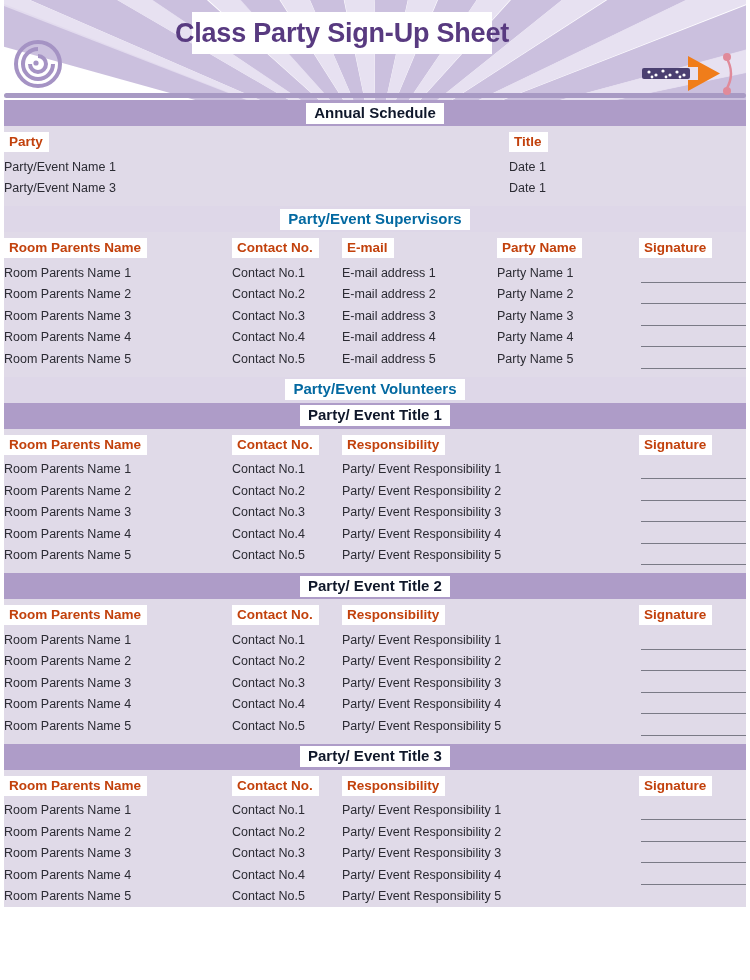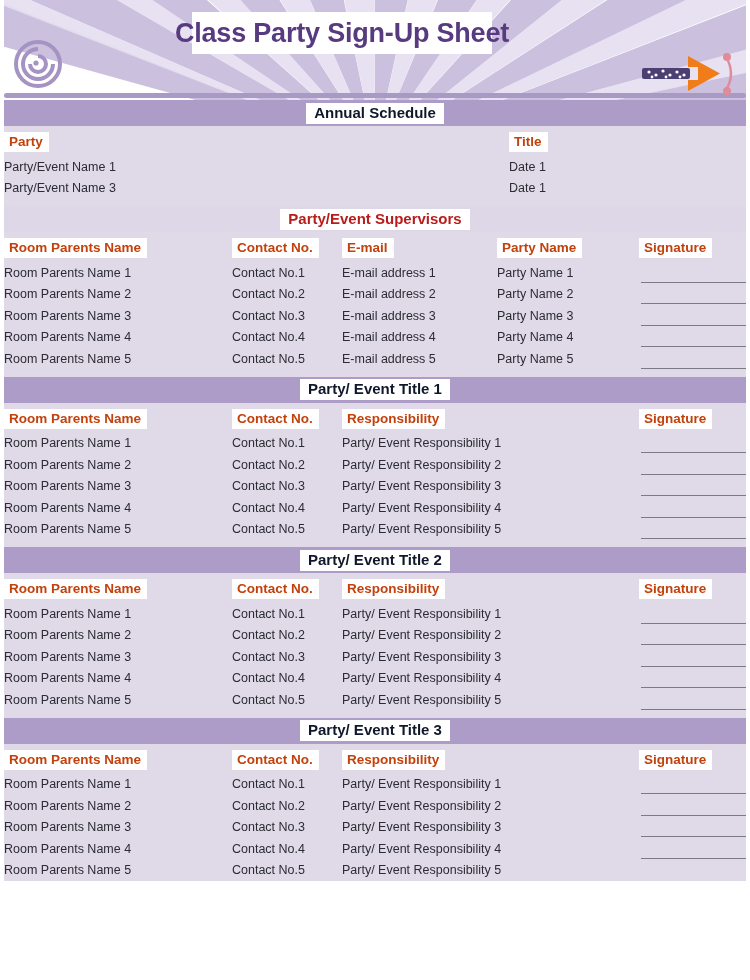--- a/index.html
+++ b/index.html
@@ -98,21 +98,21 @@
   }
   .band-label {
     background: #ffffff;
     padding: 1px 8px 2px 8px;
     font-size: 15px;
     font-weight: bold;
     line-height: 18px;
     white-space: nowrap;
   }
   .band-label.purple { color: #0f172a; }
-  .band-label.black  { color: #b91c1c; }
+  .band-label.black  { color: #0369a1; }
 
   
   .tbl {
     width: 742px;
     background: #e0dae8;
     border-collapse: collapse;
     table-layout: fixed;
   }
   .tbl td {
     padding: 0;
@@ -320,20 +320,23 @@
         <td class="sig-cell">
             <span class="sig-line"></span>
           </td>
       </tr>
       <tr class="spacer-row">
           <td colspan="5"></td>
         </tr>
     </tbody>
   </table>
 
+  <div class="band-light">
+    <span class="band-label black">Party/Event Volunteers</span>
+  </div>
 
   <div class="band-dark">
     <span class="band-label purple">Party/ Event Title 1</span>
   </div>
   <table class="tbl">
     <colgroup>
         <col style="width:228px">
         <col style="width:110px">
         <col style="width:297px">
         <col style="width:107px">

